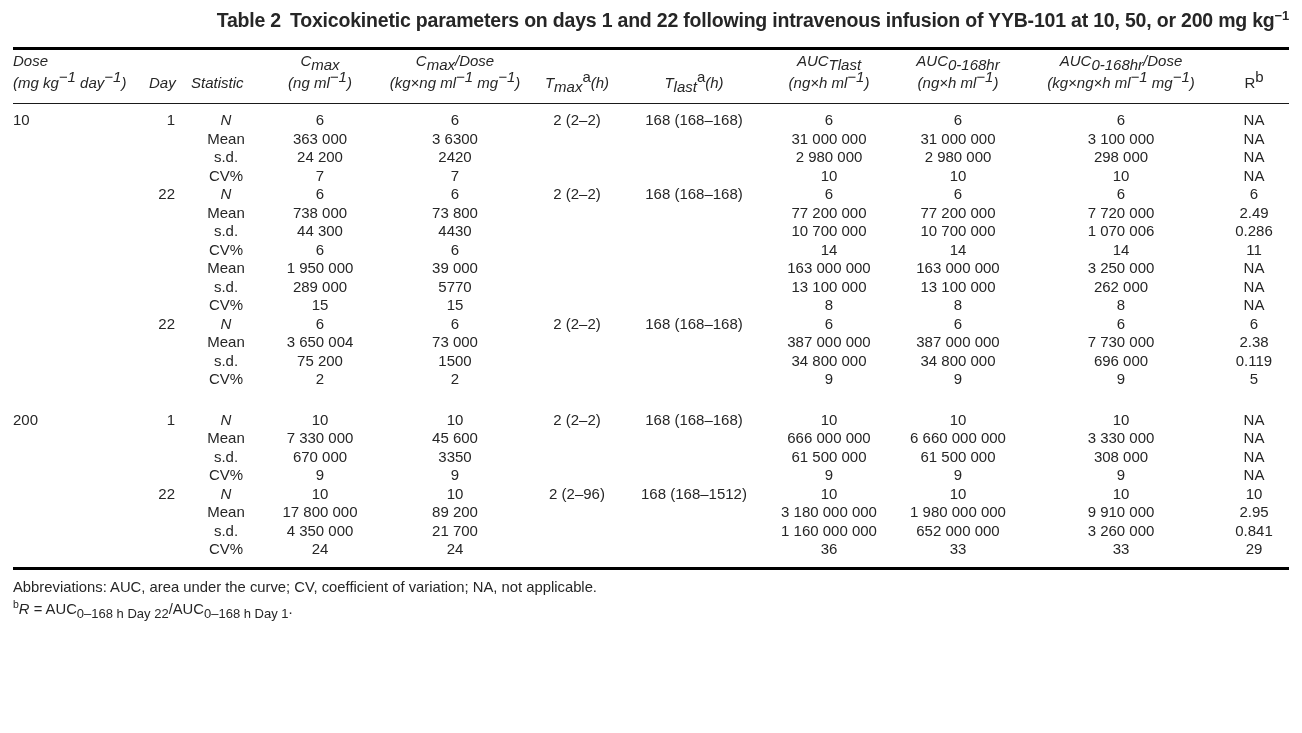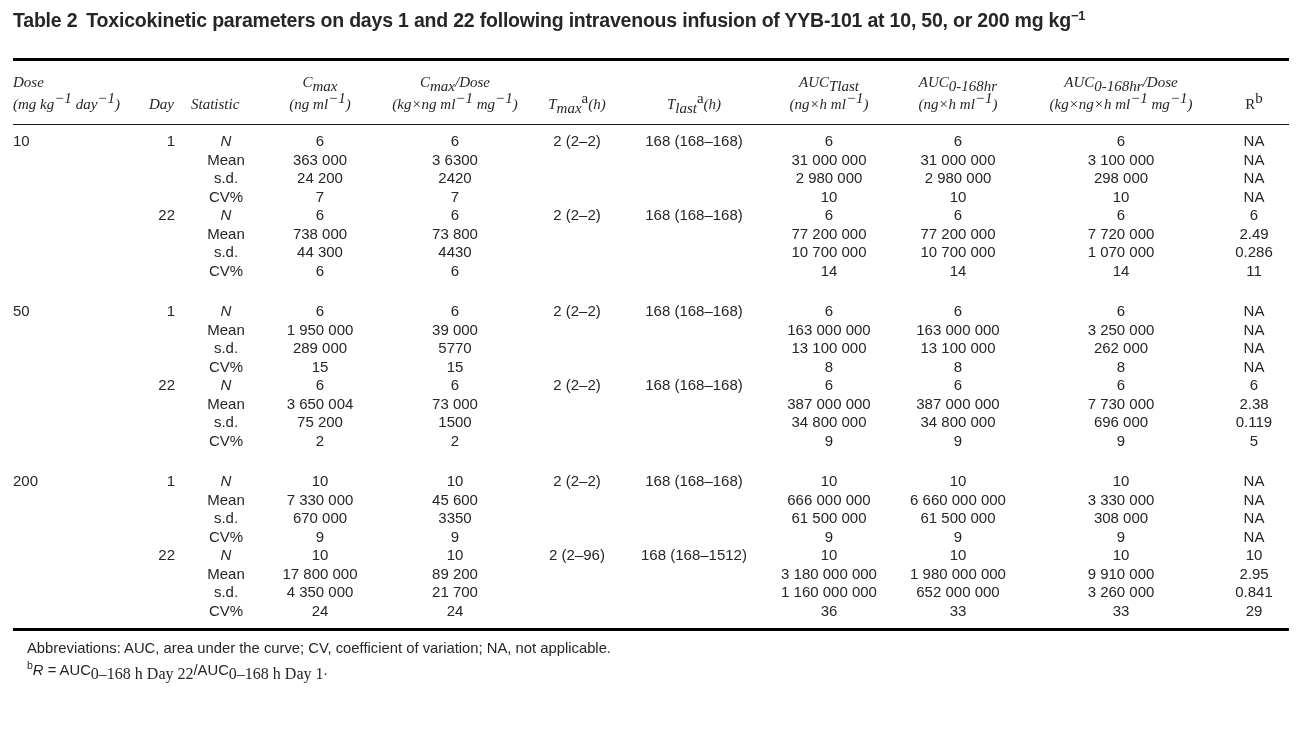--- a/index.html
+++ b/index.html
@@ -1,46 +1,46 @@
 <!DOCTYPE html>
 <html><head>
 <meta charset="utf-8">
 <style>
   html,body{margin:0;padding:0;background:#fff;color:#262626;
     font-family:"Liberation Sans","DejaVu Sans",sans-serif;}
   .page{width:1302px;height:733px;box-sizing:border-box;padding:6px 13px 0 13px;overflow:hidden;}
   
-  .title{font-weight:bold;font-size:19.5px;line-height:29px;letter-spacing:-0.2px;margin-bottom:23px;}
+  .title{font-weight:bold;font-size:19.5px;line-height:29px;letter-spacing:-0.2px;margin-bottom:12px;text-align:right;}
   .title .t-line{display:block;}
   .title .t-label{margin-right:9px;}
   .title sup{font-size:13px;}
   
   table{border-collapse:collapse;table-layout:fixed;width:1276px;
     border-top:3px solid #000;border-bottom:3px solid #000;}
   thead th{font-weight:normal;font-style:normal;font-size:15px;vertical-align:bottom;
-    padding:10px 0 9px 0;border-bottom:1.5px solid #1a1a1a;text-align:center;line-height:22px;font-family:Liberation Serif, serif;}
+    padding:0 0 9px 0;border-bottom:1.5px solid #1a1a1a;text-align:center;line-height:22px;}
   thead th.c-dose{text-align:left;}
   thead th.c-day, thead th.c-stat{text-align:left;}
   .h-top{white-space:nowrap;}
   .h-bot{white-space:nowrap;}
   thead i{font-style:italic;}
   sup,sub{font-size:15px;line-height:0;}
   .rm{font-style:normal;}
   tbody td{font-size:15px;line-height:18.5px;padding:0;text-align:center;white-space:nowrap;vertical-align:top;}
   tbody td.c-dose{text-align:left;}
   tbody td.c-day{text-align:right;padding-right:16px;}
   tbody tr:first-child td{padding-top:7px;}
   tbody tr.group-gap td{padding-top:22px;}
   tbody tr:last-child td{padding-bottom:8px;}
   td.stat-n{font-style:italic;}
   
-  .footnotes{margin-top:6px;font-size:14.8px;line-height:22px;margin-left:14px;}
+  .footnotes{margin-top:6px;font-size:14.8px;line-height:22px;}
   .footnotes .fn{display:block;}
   .footnotes sup{font-size:10.5px;}
-  .footnotes sub{font-size:16px;font-family:Liberation Serif, serif;}
+  .footnotes sub{font-size:13px;}
   .footnotes i{font-style:italic;}
 </style>
 </head>
 <body>
 
 <div class="page">
 
   <div class="title">
     <span class="t-line"><span class="t-label">Table 2</span><span>Toxicokinetic parameters on days 1 and 22 following intravenous infusion of YYB-101 at 10, 50, or 200 mg kg</span><sup>−1</sup></span>
   </div>
@@ -184,49 +184,36 @@
         <tr>
           <td class="c-dose"></td>
           <td class="c-day"></td>
           <td class="c-stat">s.d.</td>
           <td>44 300</td>
           <td>4430</td>
           <td></td>
           <td></td>
           <td>10 700 000</td>
           <td>10 700 000</td>
-          <td>1 070 000</td>
+          <td>1 070 006</td>
           <td>0.286</td>
         </tr>
         <tr>
           <td class="c-dose"></td>
           <td class="c-day"></td>
           <td class="c-stat">CV%</td>
           <td>6</td>
           <td>6</td>
           <td></td>
           <td></td>
           <td>14</td>
           <td>14</td>
           <td>14</td>
           <td>11</td>
         </tr>
-        <tr class="group-gap">
-          <td class="c-dose">50</td>
-          <td class="c-day">1</td>
-          <td class="c-stat stat-n">N</td>
-          <td>6</td>
-          <td>6</td>
-          <td>2 (2–2)</td>
-          <td>168 (168–168)</td>
-          <td>6</td>
-          <td>6</td>
-          <td>6</td>
-          <td>NA</td>
-        </tr>
         <tr>
           <td class="c-dose"></td>
           <td class="c-day"></td>
           <td class="c-stat">Mean</td>
           <td>1 950 000</td>
           <td>39 000</td>
           <td></td>
           <td></td>
           <td>163 000 000</td>
           <td>163 000 000</td>

